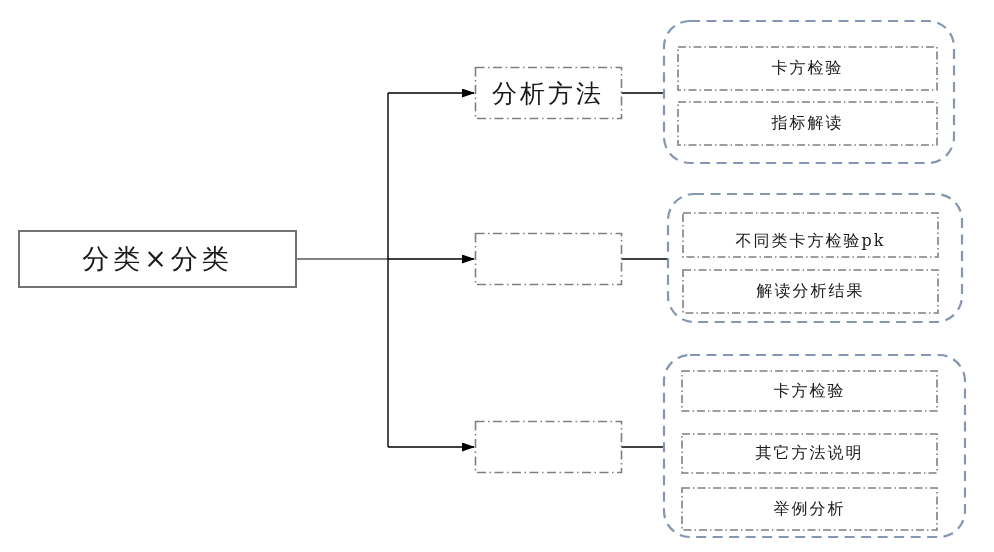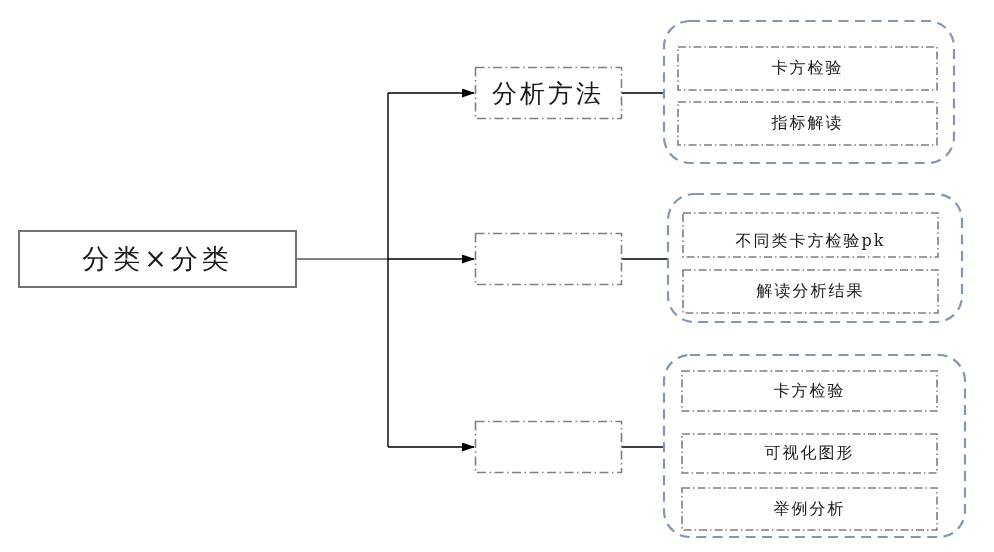--- a/index.html
+++ b/index.html
@@ -89,16 +89,16 @@
 
   <div class="label branch-label" style="left:475px; top:67px; width:146px; height:52px;">分析方法</div>
 
   <div class="label leaf-label" style="left:678px; top:47px; width:259px; height:43px;">卡方检验</div>
   <div class="label leaf-label" style="left:678px; top:102px; width:259px; height:43px;">指标解读</div>
 
   <div class="label leaf-label" style="left:683px; top:219px; width:255px; height:44px;">不同类卡方检验pk</div>
   <div class="label leaf-label" style="left:683px; top:270px; width:255px; height:43px;">解读分析结果</div>
 
   <div class="label leaf-label" style="left:682px; top:371px; width:255px; height:40px;">卡方检验</div>
-  <div class="label leaf-label" style="left:682px; top:434px; width:255px; height:39px;">可视化图形</div>
+  <div class="label leaf-label" style="left:682px; top:434px; width:255px; height:39px;">其它方法说明</div>
   <div class="label leaf-label" style="left:682px; top:488px; width:255px; height:42px;">举例分析</div>
 
 </div>
 
 </body></html>

